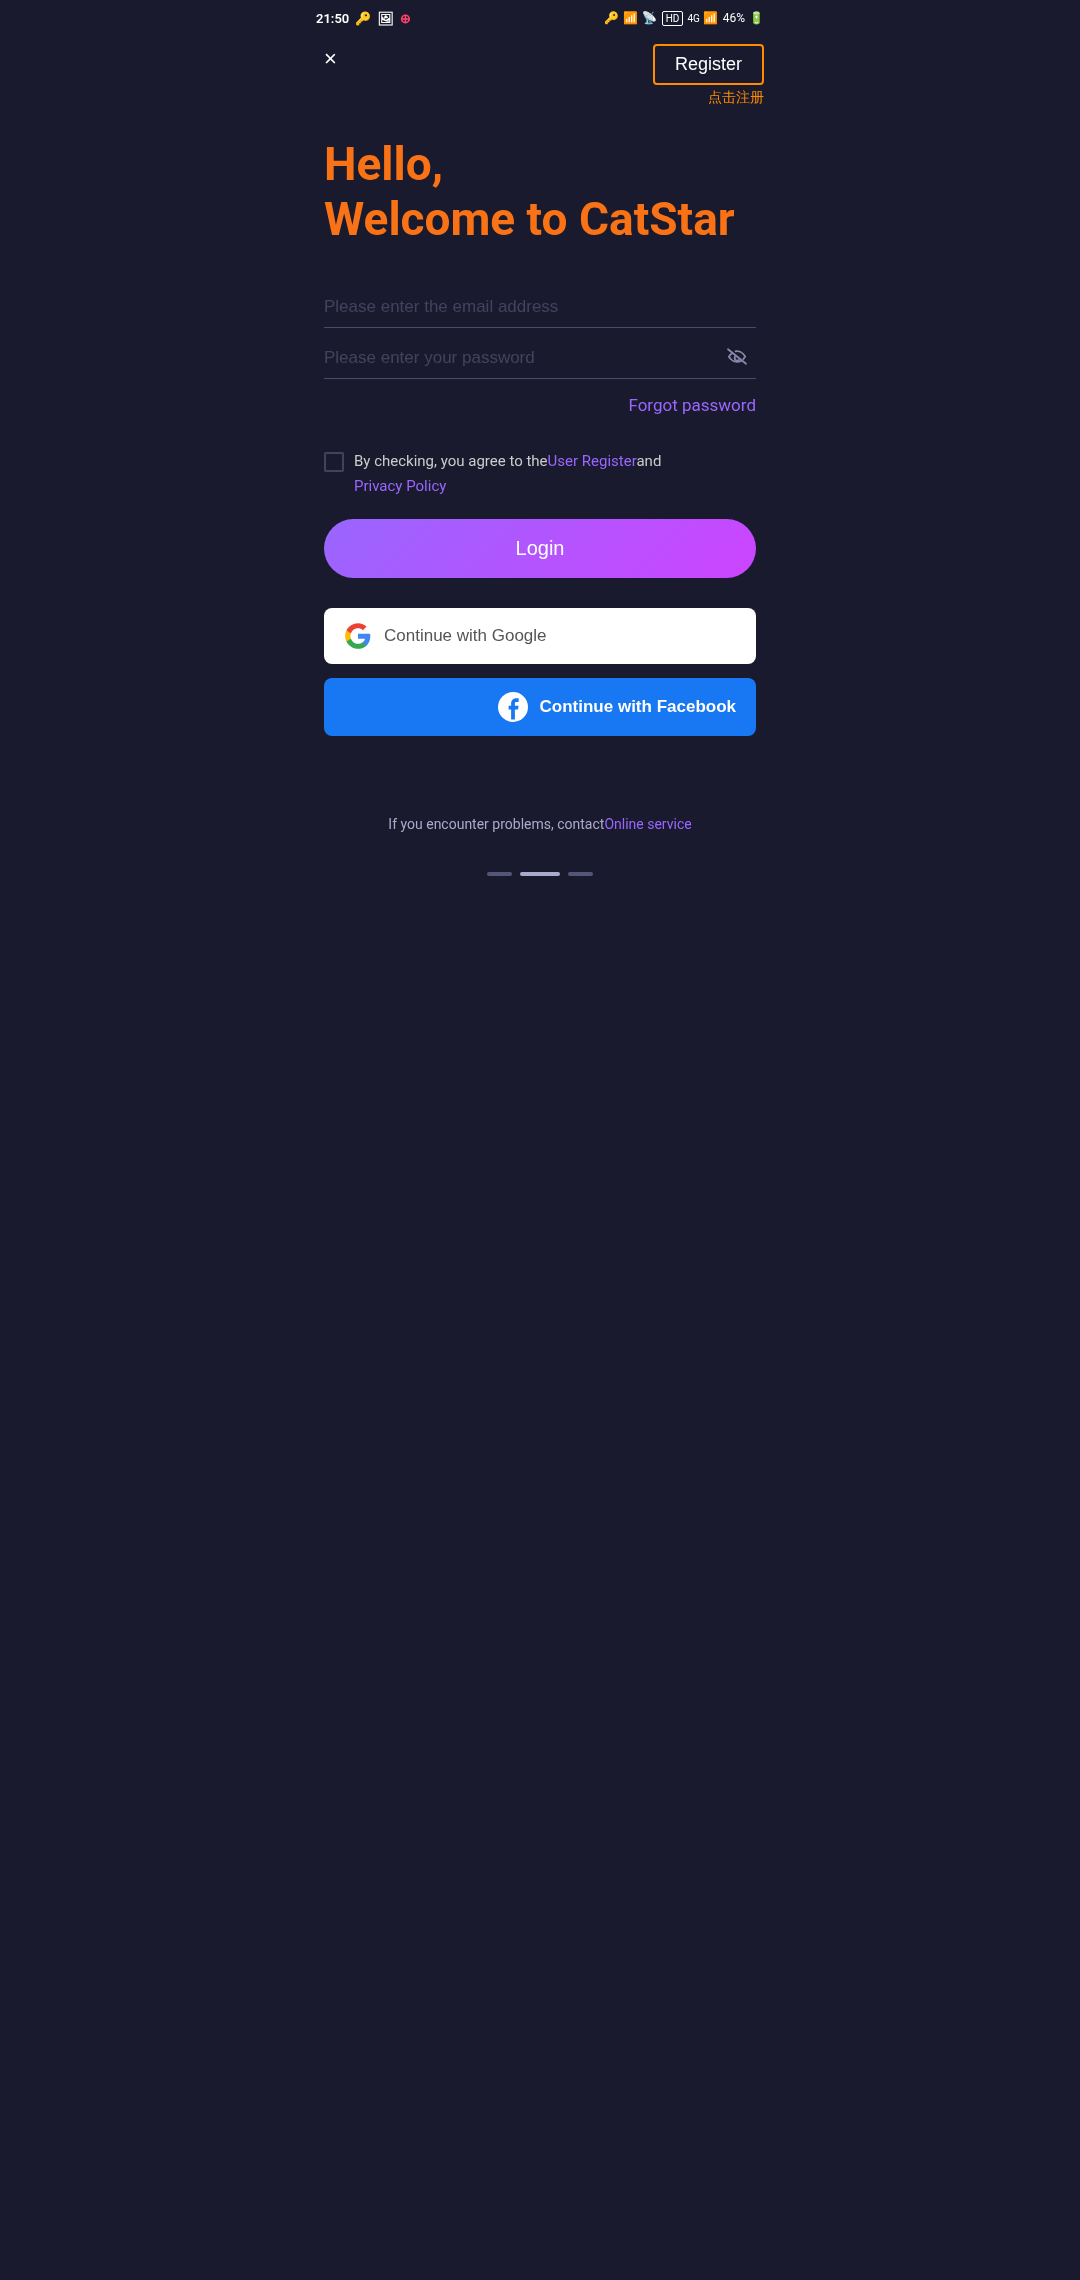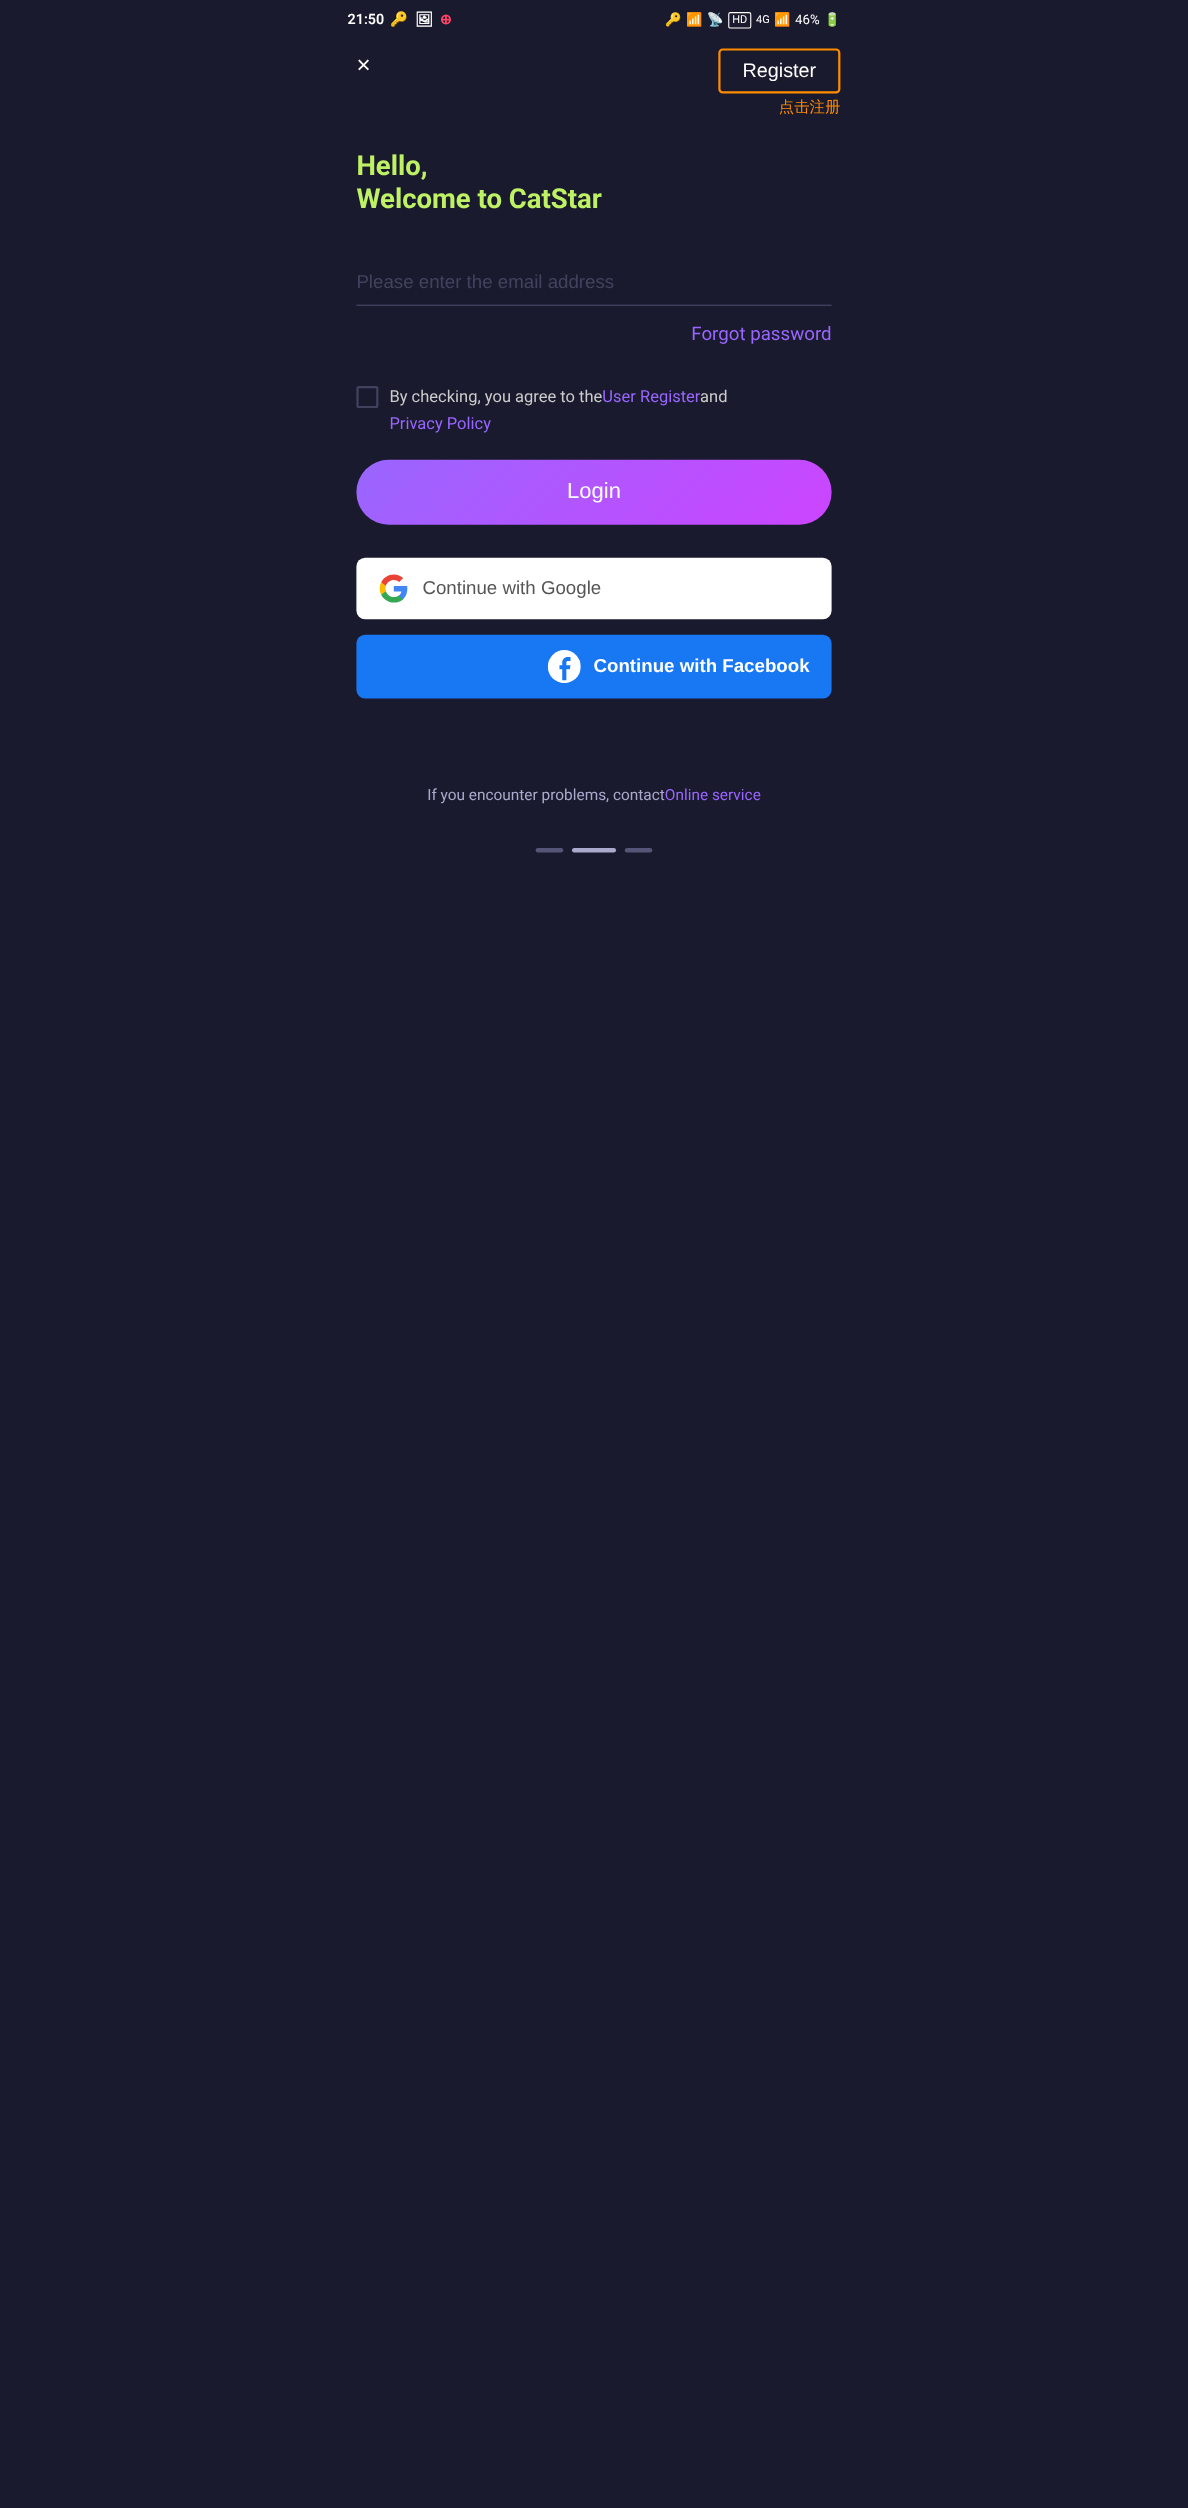--- a/index.html
+++ b/index.html
@@ -81,25 +81,25 @@
       font-size: 14px;
       margin-top: 4px;
     }
 
     
     .main-content {
       padding: 30px 24px 20px;
     }
 
     .welcome-title {
-      font-size: 25px;
+      font-size: 46px;
       font-weight: 700;
       line-height: 1.2;
       margin-bottom: 40px;
-      color: #bef264;
+      color: #f97316;
     }
 
     
     .input-group {
       margin-bottom: 10px;
     }
 
     .input-field {
       width: 100%;
       background: transparent;
@@ -344,20 +344,32 @@
     <span>Hello,</span><br>
     <span>Welcome to CatStar</span>
   </h1>
 
   
   <div class="input-group">
     <input type="email" class="input-field" placeholder="Please enter the email address" style="">
   </div>
 
   
+  <div class="password-wrapper">
+    <input type="password" class="input-field" placeholder="Please enter your password" style="">
+    <button class="eye-icon">
+      
+      <svg width="22" height="18" viewBox="0 0 24 20" fill="none" xmlns="http://www.w3.org/2000/svg">
+        <path d="M2 2L22 18" stroke="#8888aa" stroke-width="2" stroke-linecap="round"></path>
+        <path d="M6.7 6.5C4.5 8 3 10 3 10s3 6 9 6c1.8 0 3.4-.5 4.8-1.3" stroke="#8888aa" stroke-width="2" stroke-linecap="round"></path>
+        <path d="M10.4 4.2C10.9 4.1 11.4 4 12 4c6 0 9 6 9 6s-.7 1.4-2 2.8" stroke="#8888aa" stroke-width="2" stroke-linecap="round"></path>
+        <path d="M9.9 9.9A3 3 0 0014.1 14" stroke="#8888aa" stroke-width="2" stroke-linecap="round"></path>
+      </svg>
+    </button>
+  </div>
 
   
   <div class="forgot-password">
     <a href="#">Forgot password</a>
   </div>
 
   
   <div class="agreement-section">
     <label class="agreement-text">
       <input type="checkbox" class="checkbox" style="">

